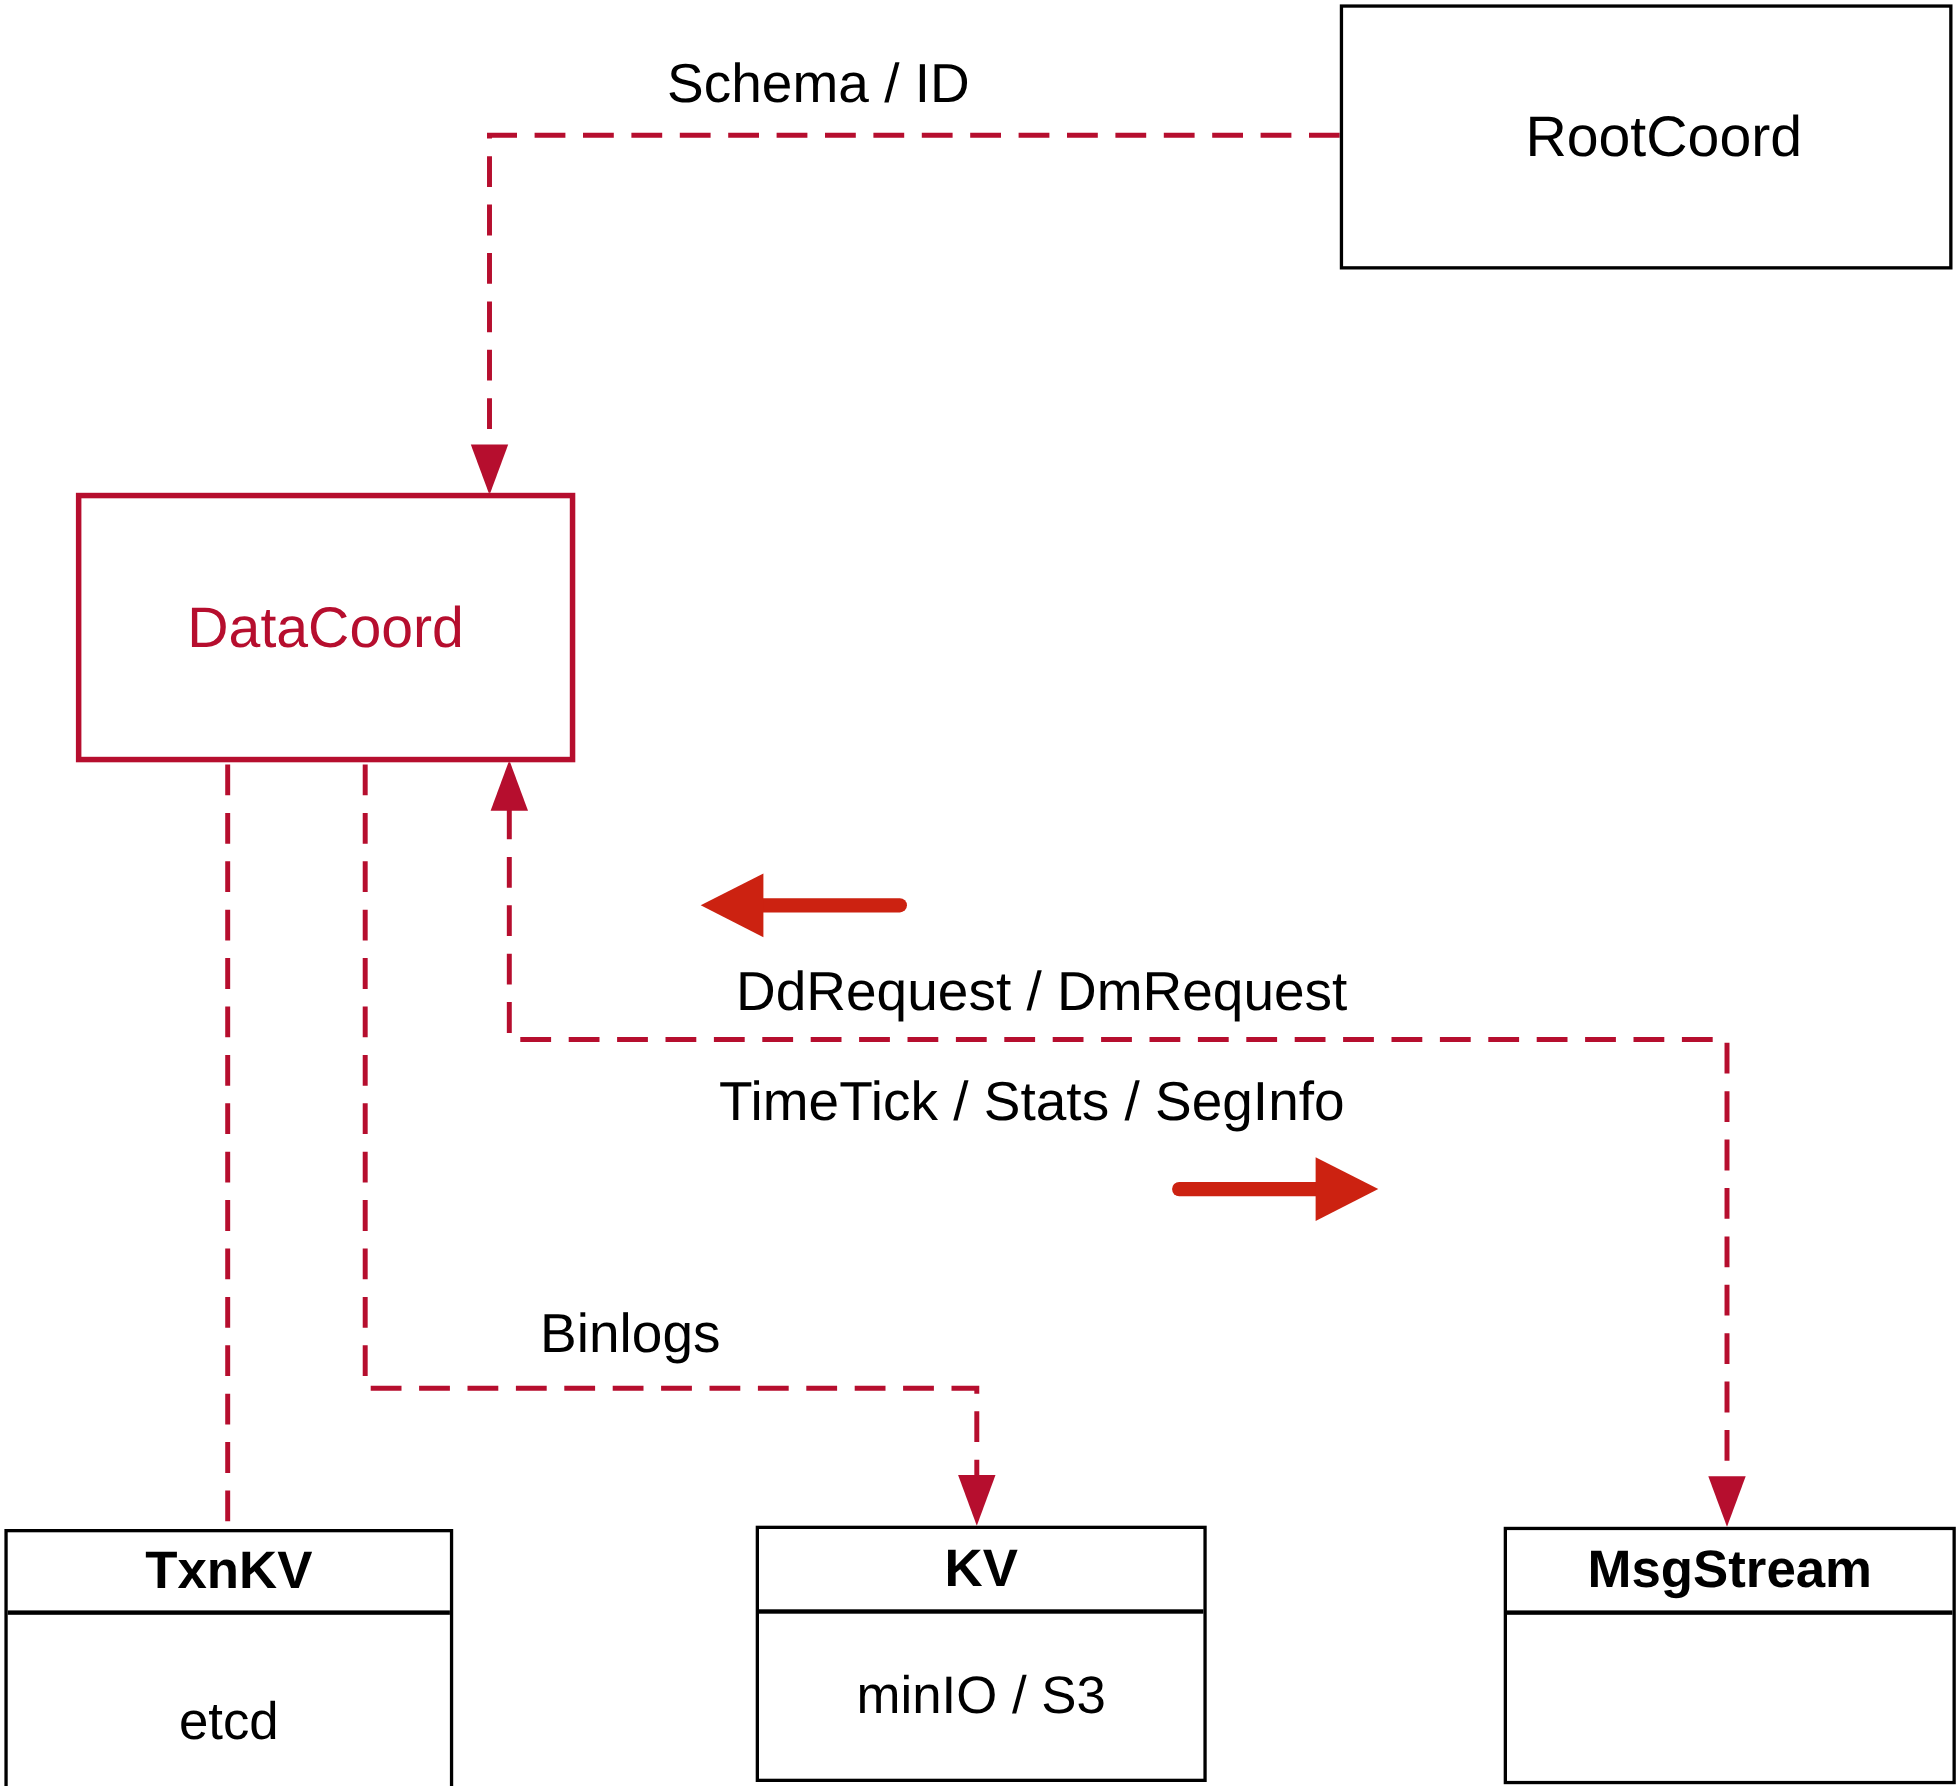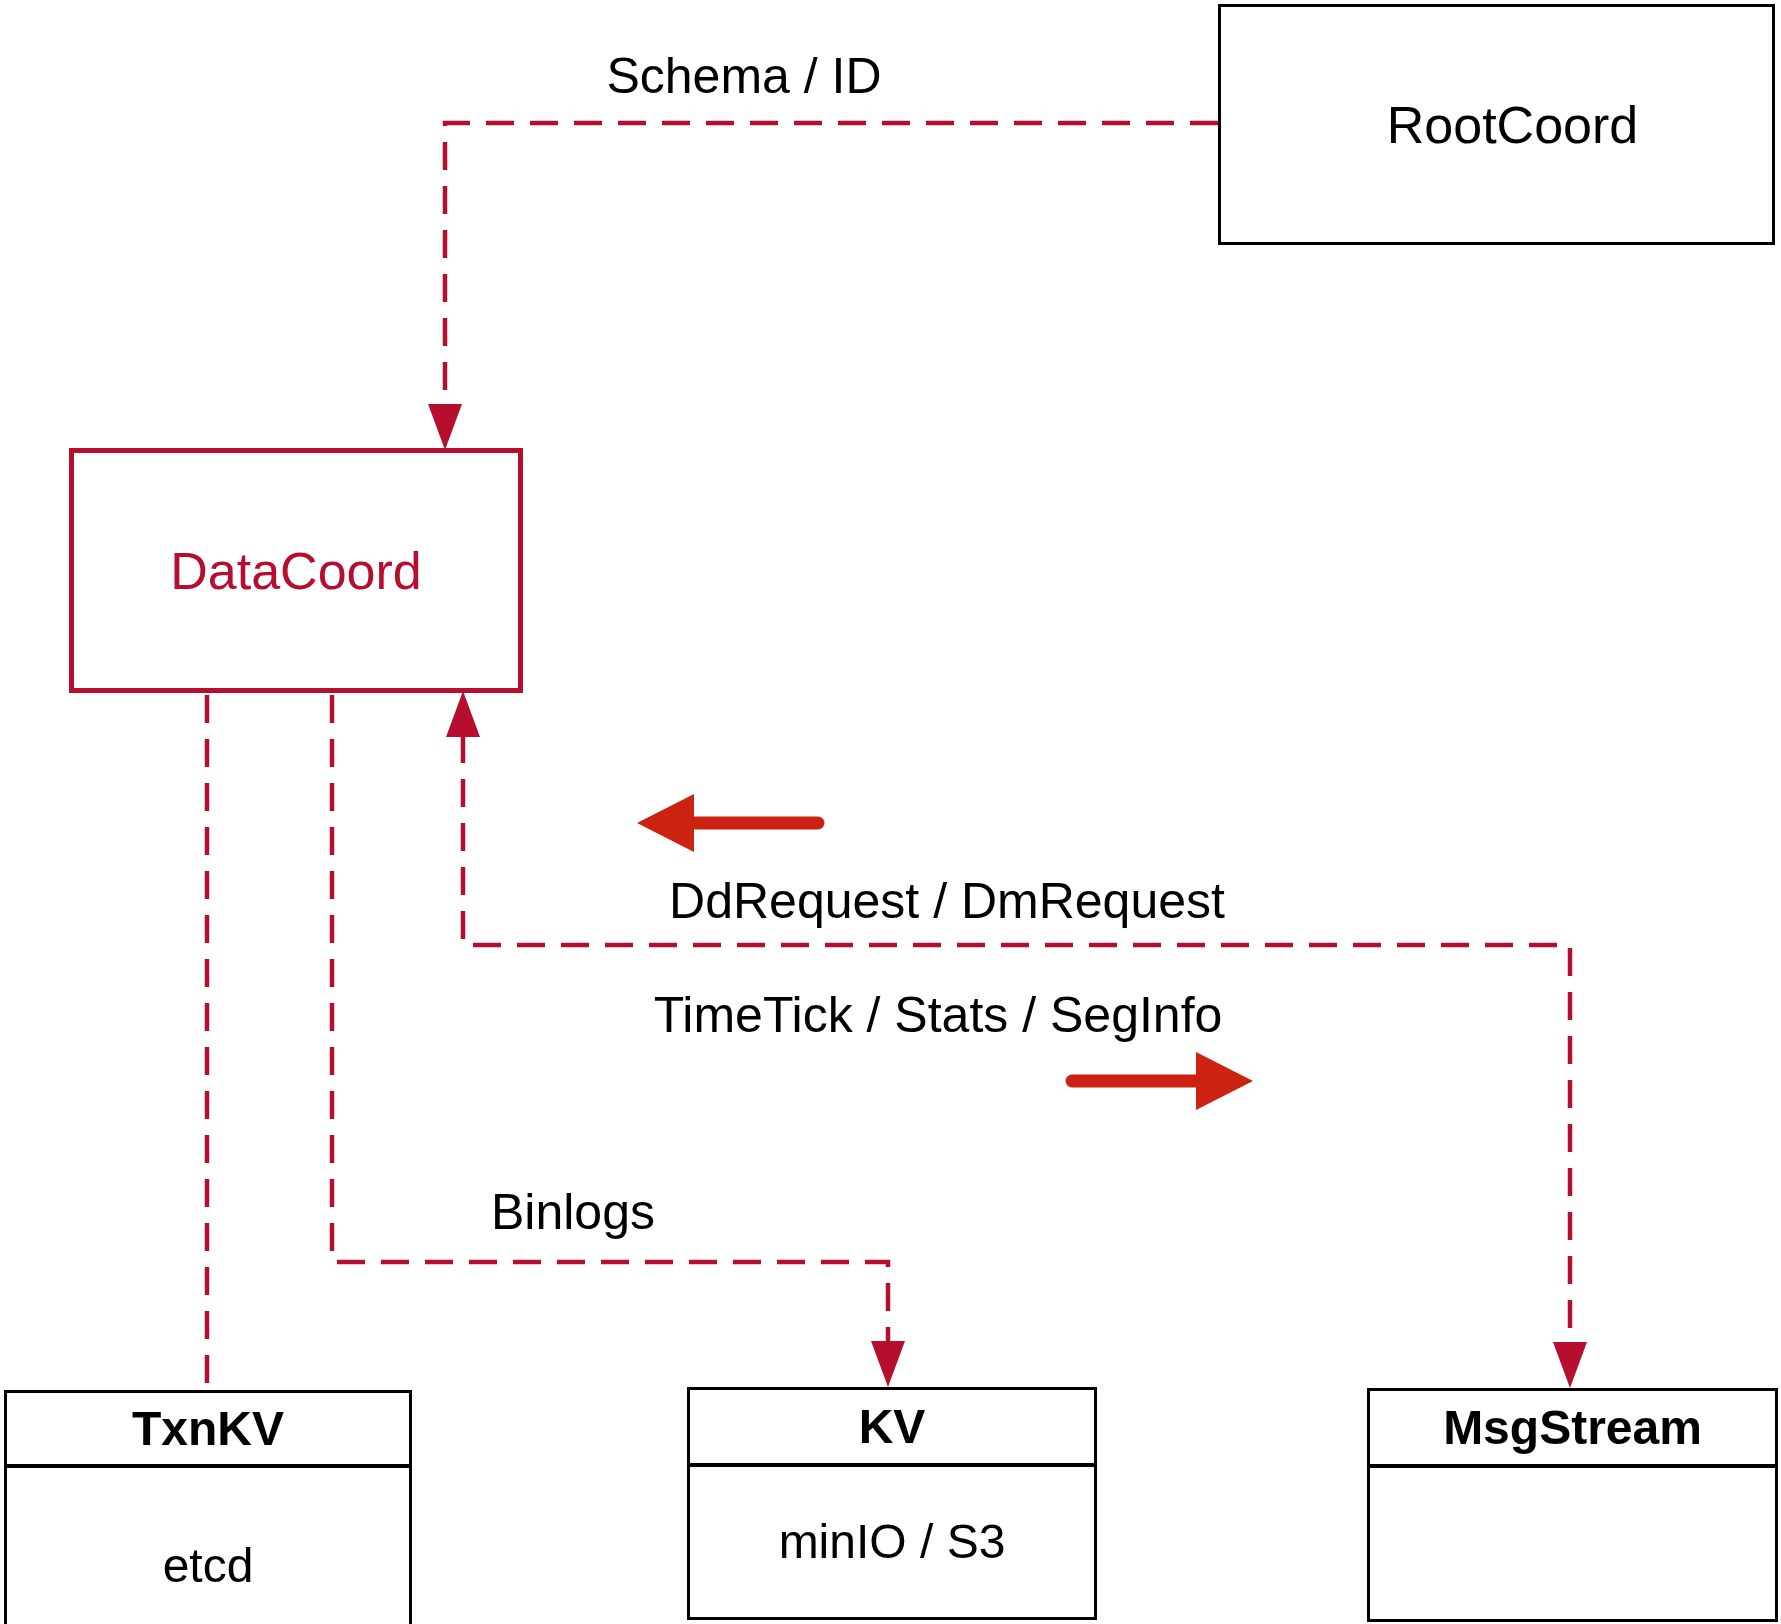--- a/index.html
+++ b/index.html
@@ -140,17 +140,17 @@
   </div>
 
   <div class="tnode" style="left:1367px; top:1388px; width:411px; height:234px;gap:40px;">
     <div class="tnode-header" style="height:77px;">MsgStream</div>
   </div>
 
   <div class="edge-label" style="left:744px; top:76px;">Schema / ID</div>
 
   <div class="edge-label" style="left:947px; top:901px;">DdRequest / DmRequest</div>
 
-  <div class="edge-label" style="left:938px; top:1001px;margin-top:14px;">TimeTick / Stats / SegInfo</div>
+  <div class="edge-label" style="left:938px; top:1001px;">TimeTick / Stats / SegInfo</div>
 
   <div class="edge-label" style="left:573px; top:1212px;">Binlogs</div>
 
 </div>
 
 </body></html>

